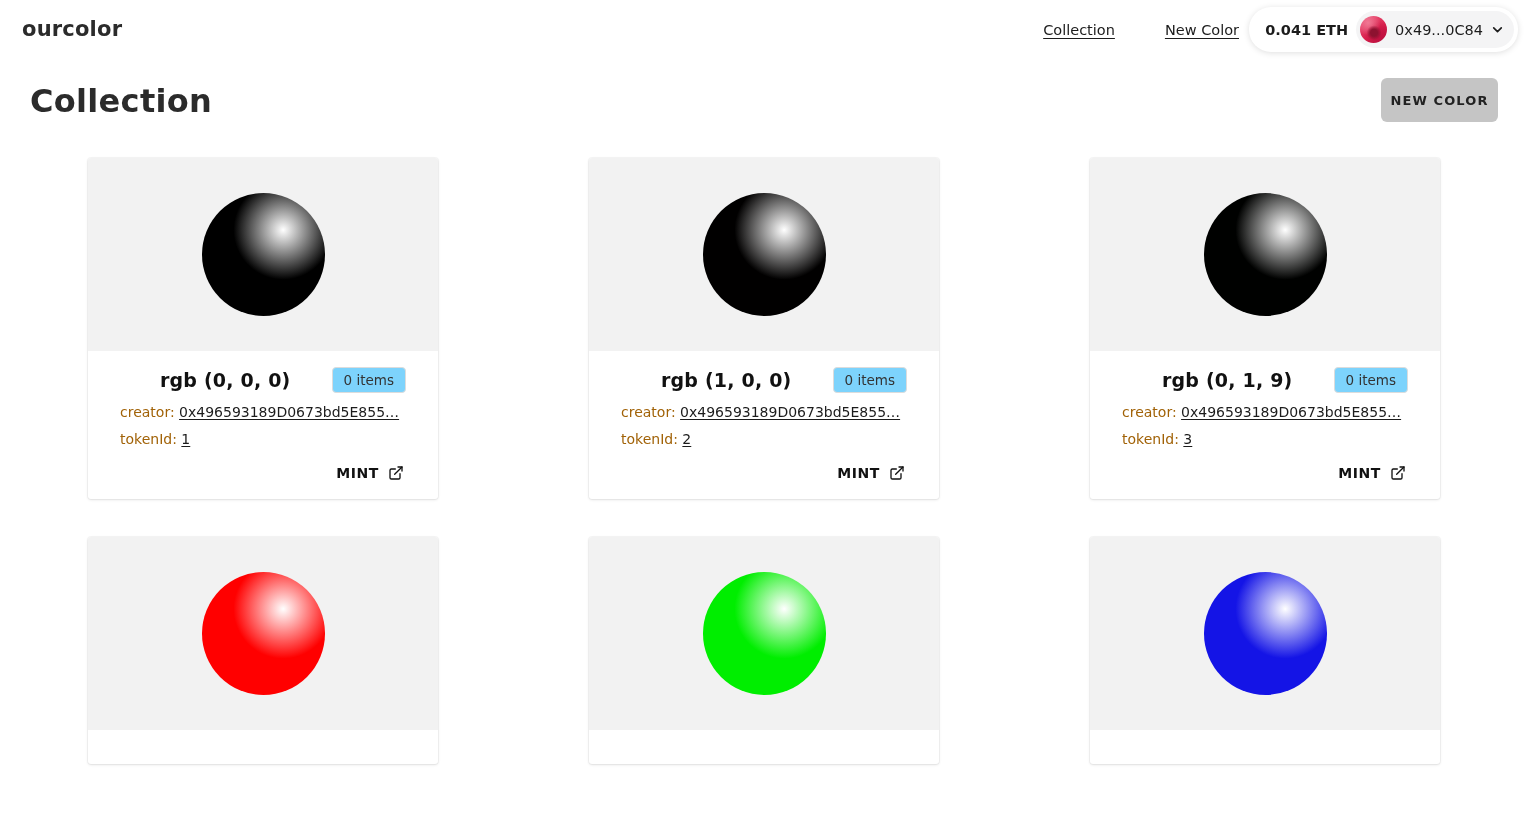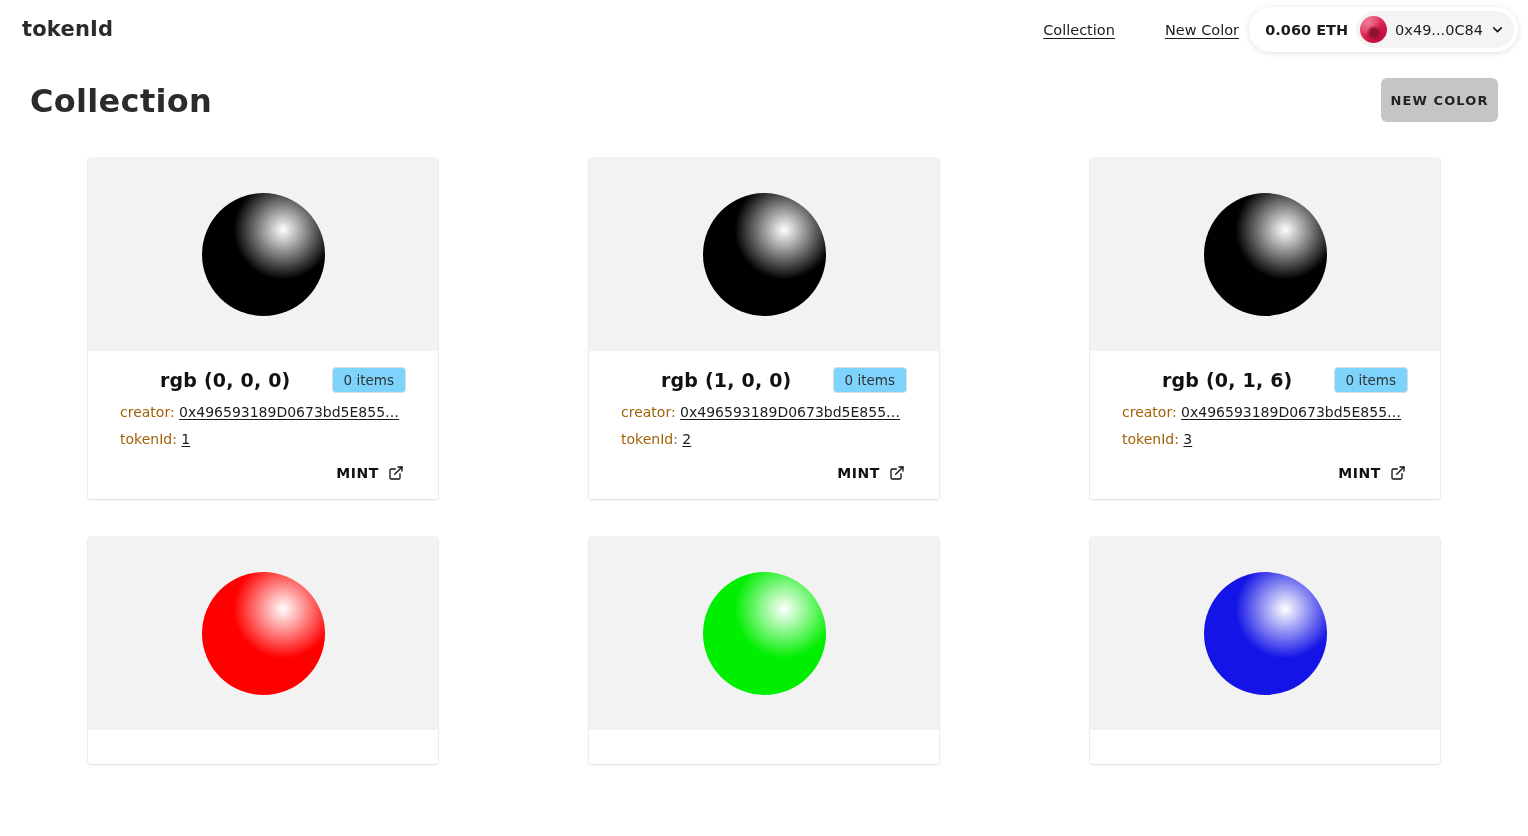--- a/index.html
+++ b/index.html
@@ -247,29 +247,29 @@
 
   .ext-icon { width: 16px; height: 16px; display: block; }
   .ext-icon svg { display: block; }
 
   .card--clipped .card-body { min-height: 0; }
 </style>
 </head>
 <body>
 
 <div class="header">
-  <div class="logo">tokenId</div>
+  <div class="logo">ourcolor</div>
 
   <div class="nav">
     <span class="nav-link">Collection</span>
     <span class="nav-link">New Color</span>
   </div>
 
   <div class="wallet">
-    <span class="wallet-balance">0.060 ETH</span>
+    <span class="wallet-balance">0.041 ETH</span>
     <div class="wallet-account">
       <span class="avatar"></span>
       <span class="wallet-addr">0x49...0C84</span>
       <span class="chev">
         <svg viewBox="0 0 24 24" width="13" height="13" fill="none" stroke="#1c1c1c" stroke-width="3" stroke-linecap="round" stroke-linejoin="round">
             <polyline points="5,9 12,16 19,9"></polyline>
           </svg>
       </span>
     </div>
   </div>
@@ -330,21 +330,21 @@
           </button>
         </div>
       </div>
     </div>
     <div class="card">
       <div class="card-image">
         <div class="sphere" style="background: radial-gradient(circle at 66% 30%, rgb(255, 255, 255) 0%, rgb(0, 1, 0) 42%, rgb(0, 1, 0) 100%);"></div>
       </div>
       <div class="card-body">
         <div class="card-head">
-          <div class="card-title">rgb (0, 1, 6)</div>
+          <div class="card-title">rgb (0, 1, 9)</div>
           <div class="items-badge">0 items</div>
         </div>
         <div class="meta-line"><span class="meta-label">creator:</span> <span class="meta-link">0x496593189D0673bd5E855…</span></div>
         <div class="meta-line"><span class="meta-label">tokenId:</span> <span class="meta-link">3</span></div>
         <div class="mint-row">
           <button class="mint-btn">
             <span>MINT</span>
             <span class="ext-icon">
               <svg viewBox="0 0 24 24" width="16" height="16" fill="none" stroke="#111" stroke-width="2" stroke-linecap="round" stroke-linejoin="round">
                 <path d="M18 13v6a2 2 0 0 1-2 2H5a2 2 0 0 1-2-2V8a2 2 0 0 1 2-2h6"></path>

